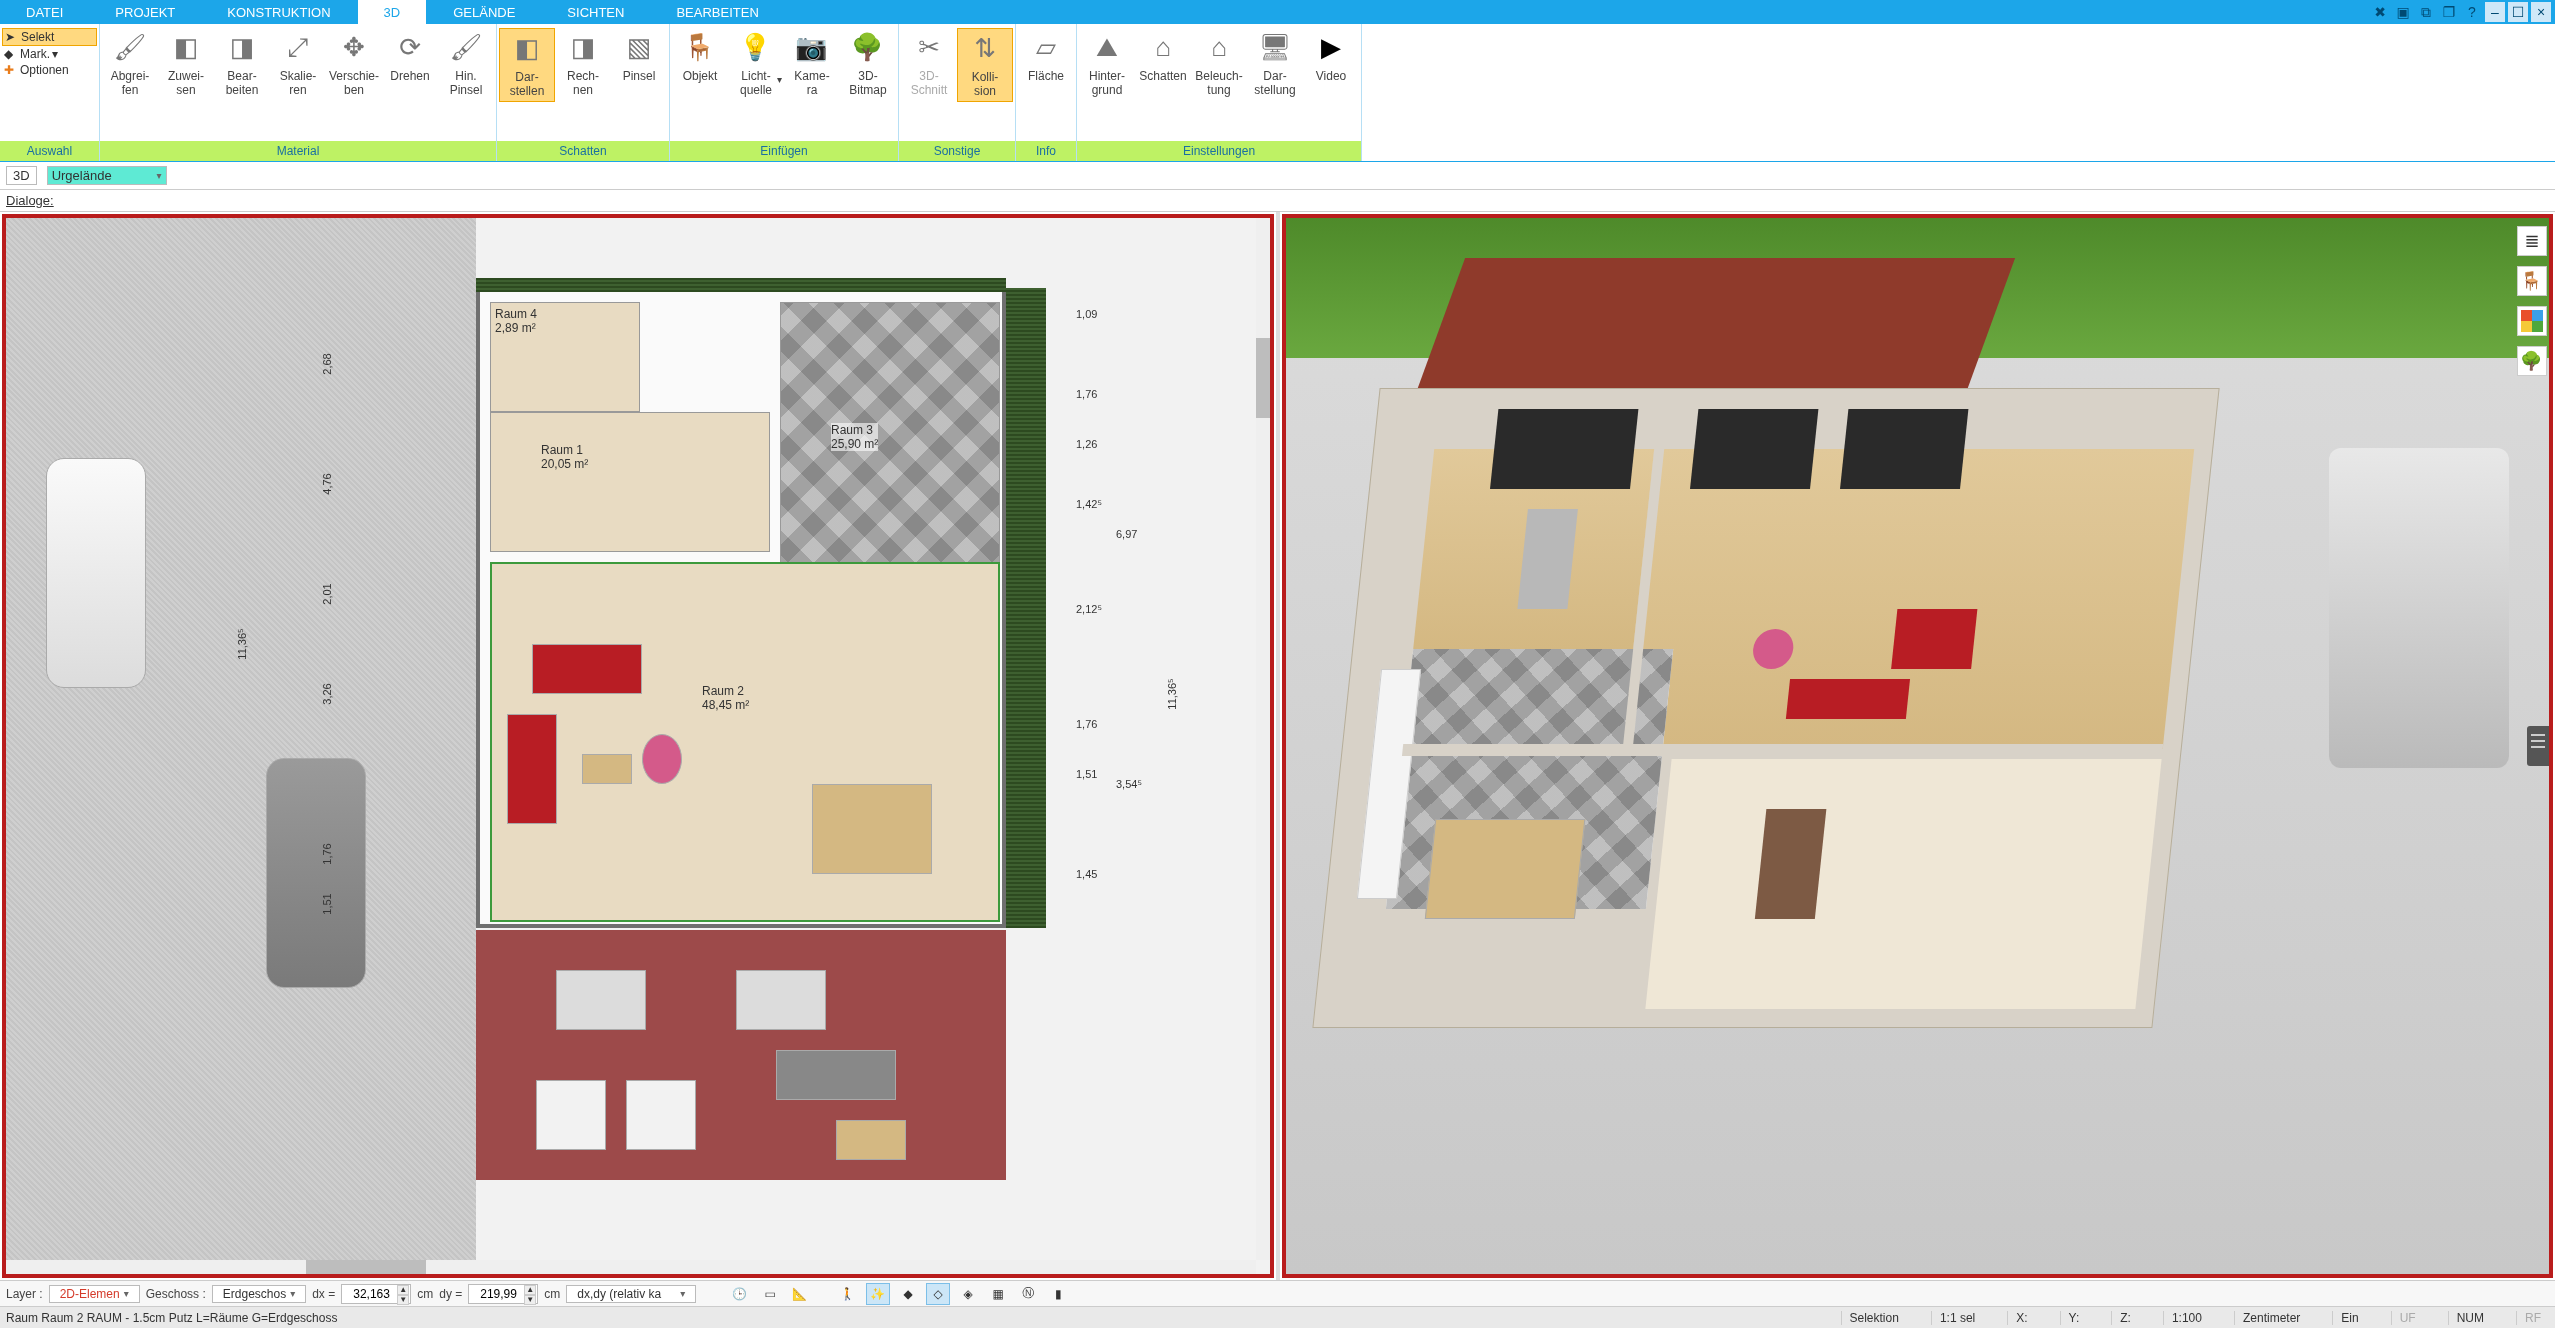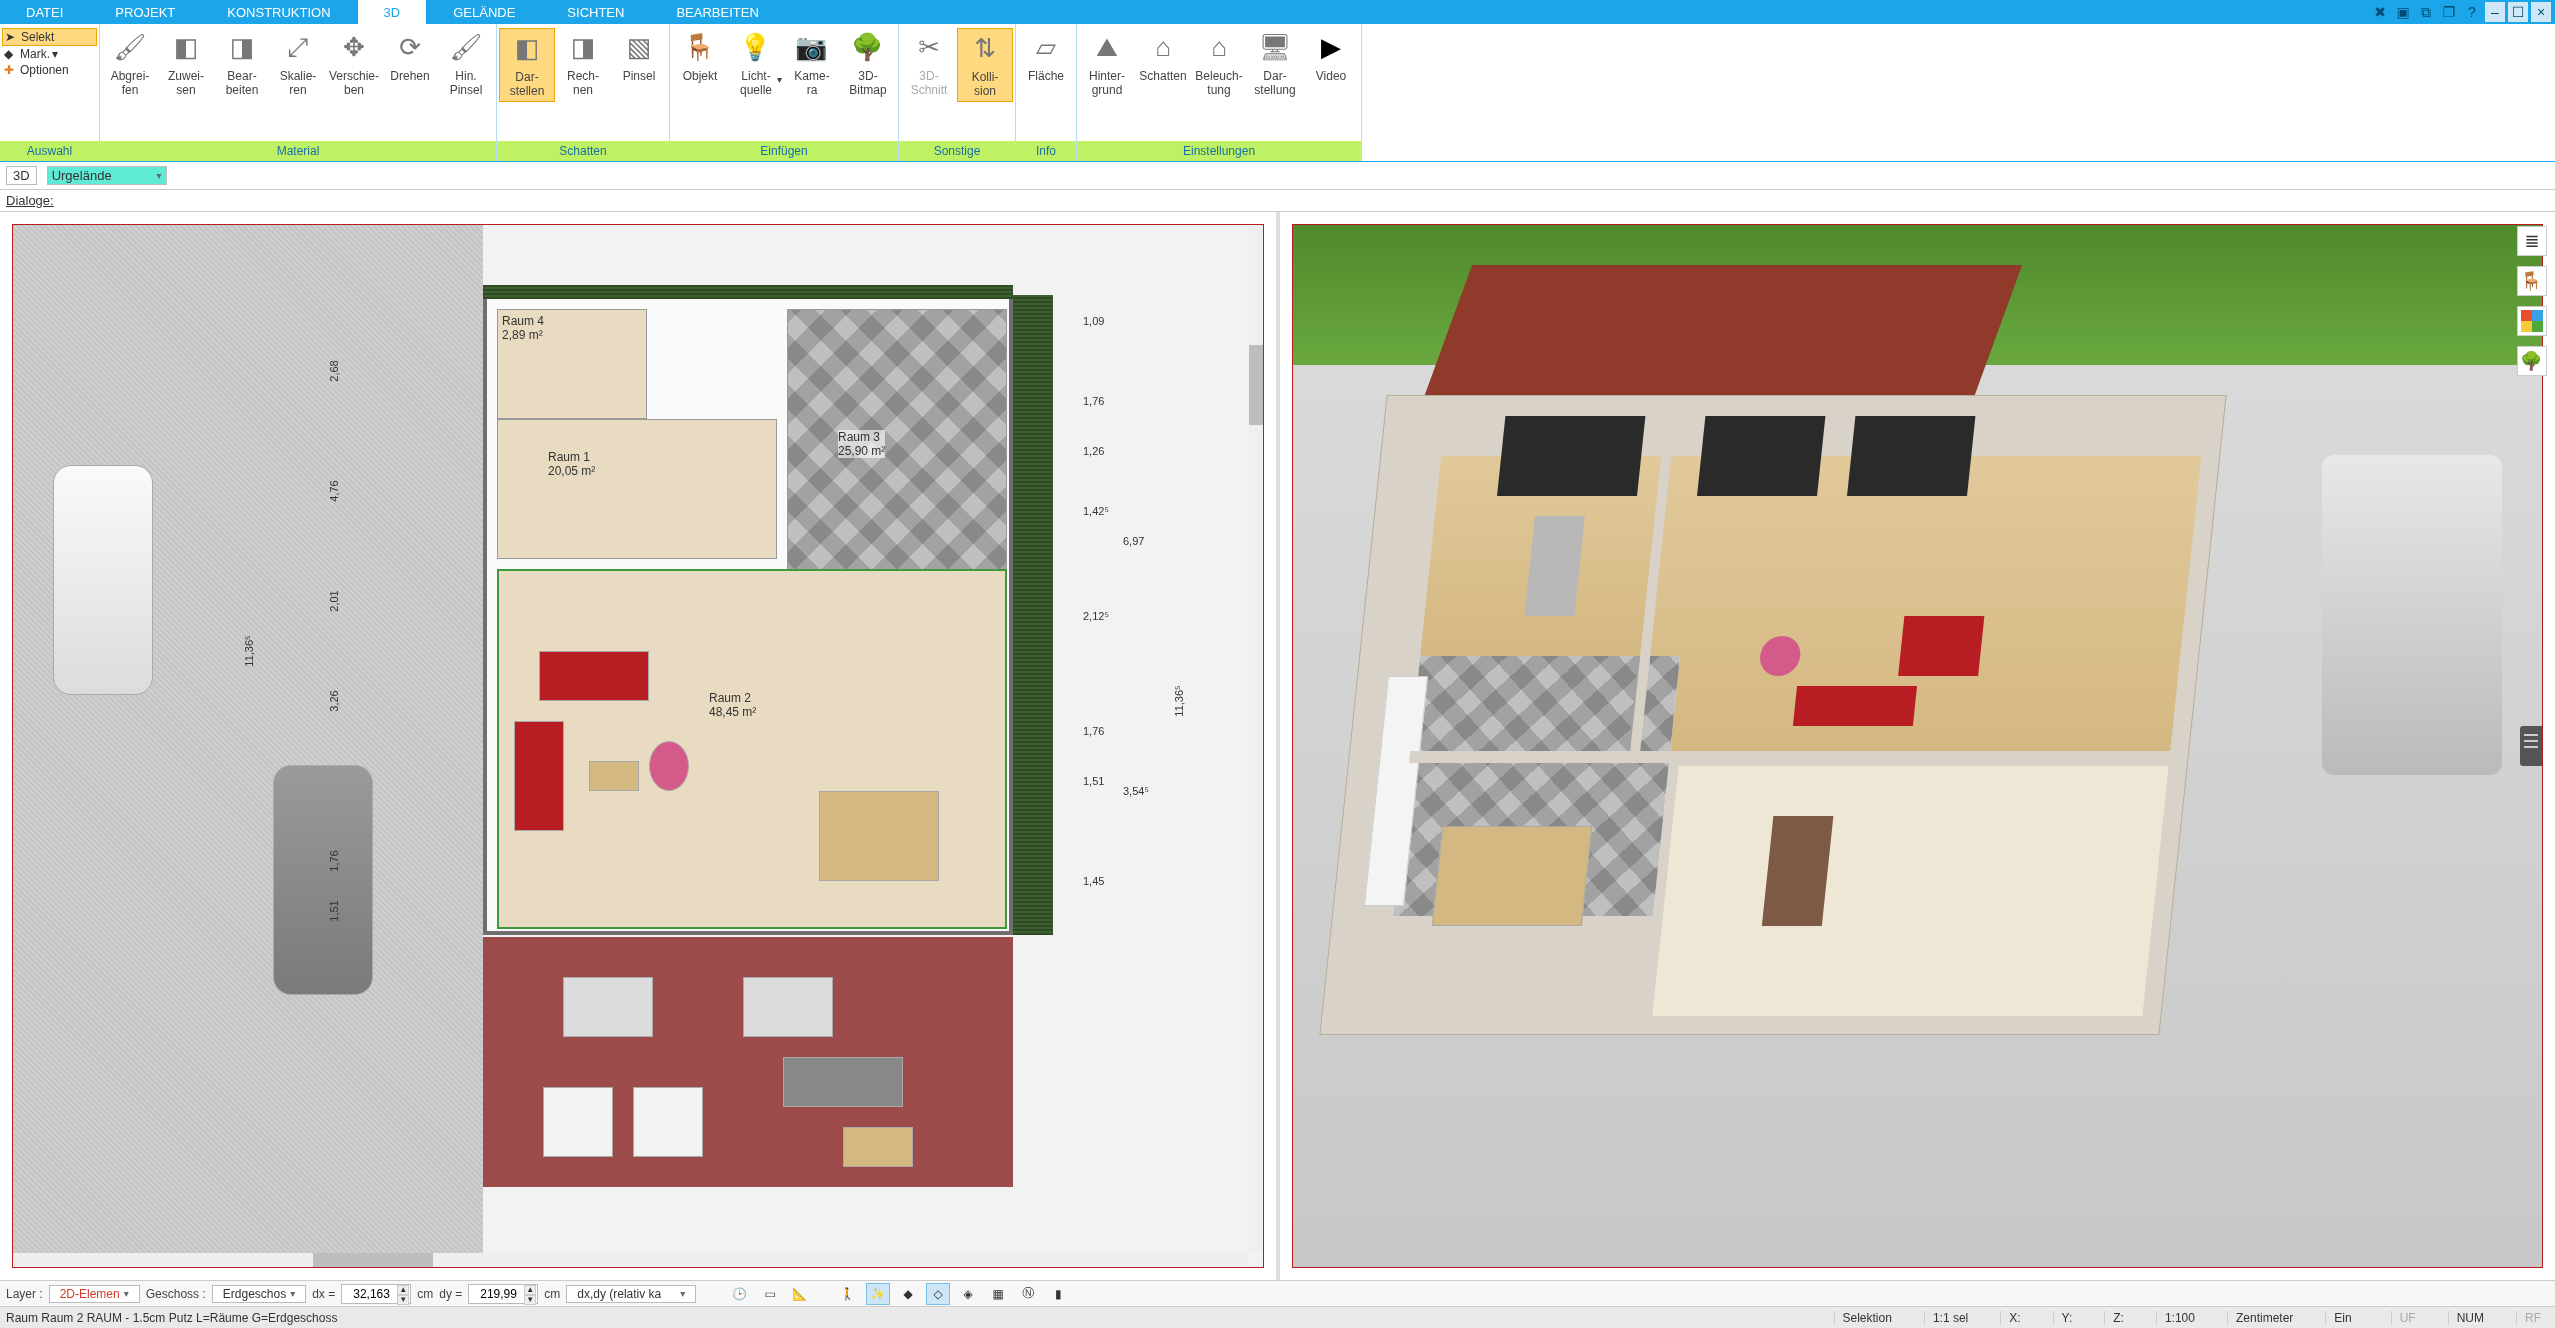--- a/index.html
+++ b/index.html
@@ -149,22 +149,22 @@
 
 
 .main {
   position: absolute;
   top: 212px; left: 0; right: 0; bottom: 48px;
   display: flex;
 }
 .pane {
   flex: 1;
   position: relative;
-  border: 1px solid #b91c1c;
-  margin: 12px;
+  border: 4px solid #b91c1c;
+  margin: 2px;
   background: #86efac;
   overflow:hidden;
 }
 .splitter{width:4px;background:#ddd;cursor:col-resize;}
 .scroll-track{position:absolute;background:#efefef;}
 .scroll-track.v{right:0;top:0;bottom:14px;width:14px;}
 .scroll-track.h{left:0;right:14px;bottom:0;height:14px;}
 .scroll-thumb{background:#bdbdbd;}
 .scroll-track.v .scroll-thumb{width:100%;height:80px;margin-top:120px;}
 .scroll-track.h .scroll-thumb{height:100%;width:120px;margin-left:300px;}
@@ -663,16 +663,16 @@
   <span>Raum Raum 2 RAUM  -  1.5cm Putz L=Räume G=Erdgeschoss</span>
   <span class="fill"></span>
   <span class="cell">Selektion</span>
   <span class="cell">1:1 sel</span>
   <span class="cell">X:</span>
   <span class="cell">Y:</span>
   <span class="cell">Z:</span>
   <span class="cell">1:100</span>
   <span class="cell">Zentimeter</span>
   <span class="cell">Ein</span>
-  <span class="cell" style="color:#aaa;margin-left:7px;">UF</span>
+  <span class="cell" style="color:#aaa;">UF</span>
   <span class="cell">NUM</span>
   <span class="cell" style="color:#aaa;">RF</span>
 </div>
 
 </body></html>

